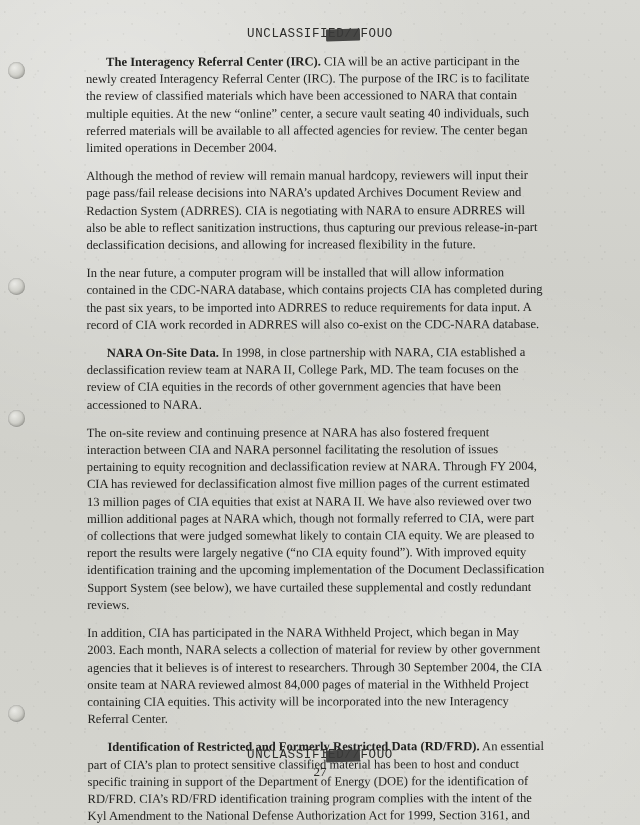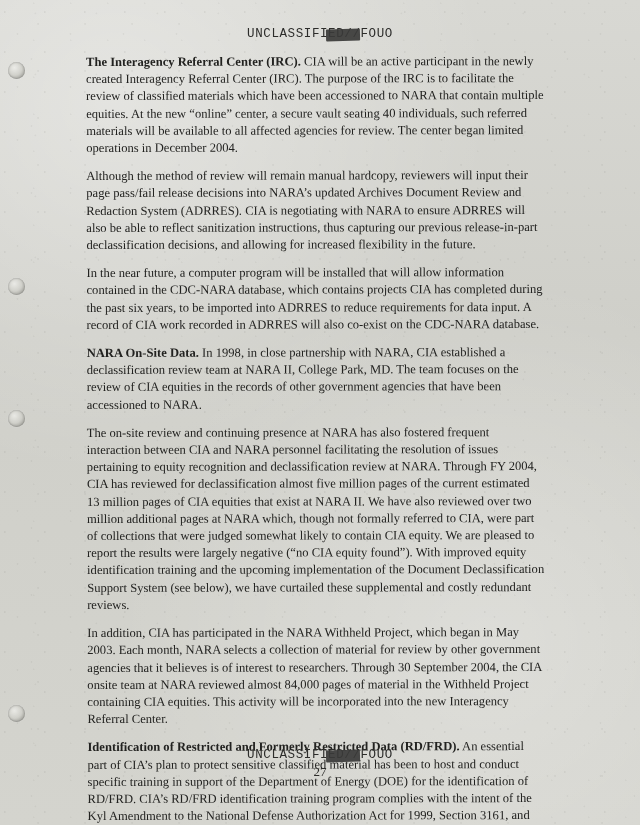--- a/index.html
+++ b/index.html
@@ -108,20 +108,21 @@
     font-size: 12.6px;
     line-height: 17.2px;
     text-align: left;
     color: #222220;
   }
   p.para b {
     font-weight: bold;
   }
   .lead {
     font-weight: bold;
+    margin-left: 20px;
   }
   
   #content { transform: rotate(-0.12deg); transform-origin: 0 0; }
 </style>
 </head>
 <body>
 
 <div id="page">
   <div id="sheet">
 

